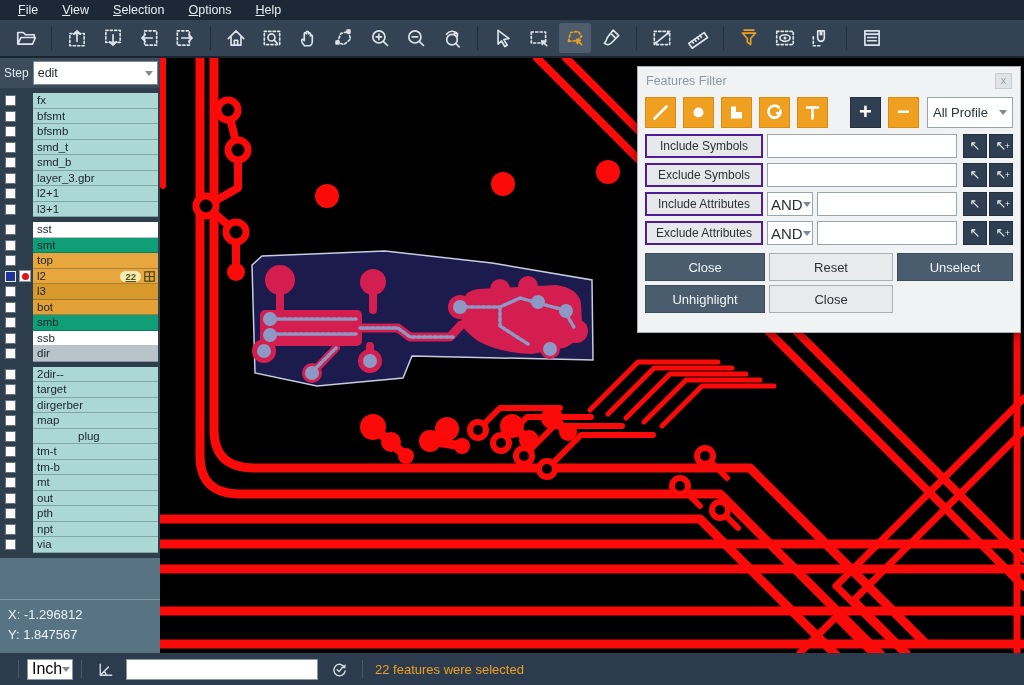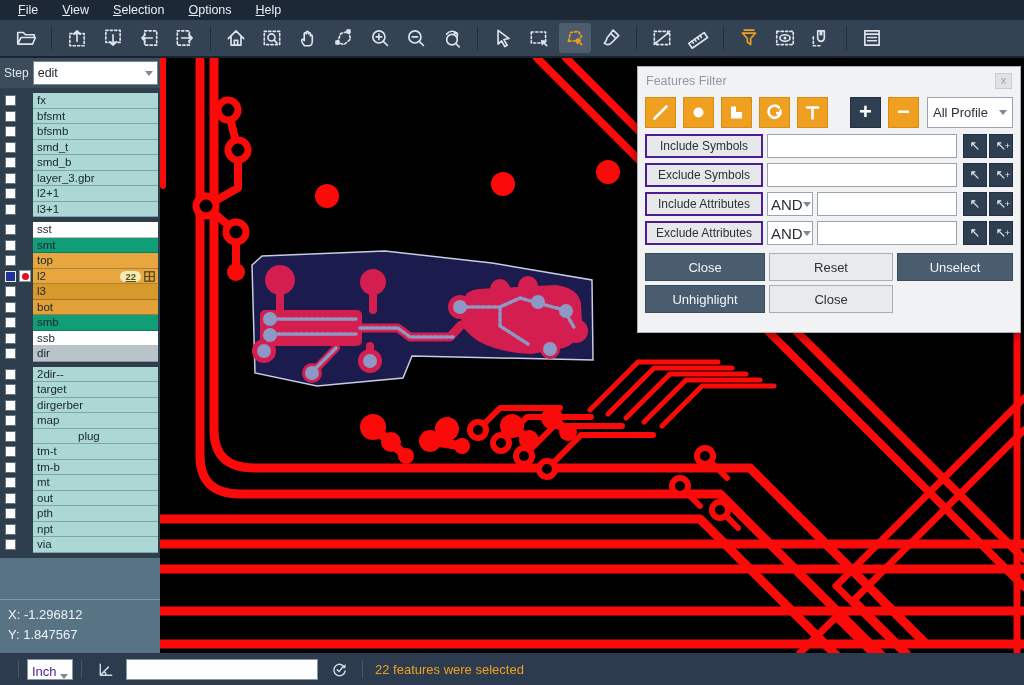--- a/index.html
+++ b/index.html
@@ -95,22 +95,22 @@
         position:relative;margin-left:2px;flex:none;padding:0;line-height:22px;text-align:center;}
   .fnav .plus{position:absolute;top:0px;right:2px;font-size:9px;}
   .factions{display:grid;grid-template-columns:120px 124px 1fr;gap:4px;padding:3px 7px 0;}
   .abtn{height:28px;font-size:13px;font-family:inherit;border:1px solid #3c4c5b;background:#4a5d6e;color:#f2f5f8;}
   .abtn.light{background:#e9eaeb;border:1px solid #a6aeb6;color:#2b3138;}
 
   
   .statusbar{position:absolute;left:0;right:0;bottom:0;height:32px;background:var(--statusbar-bg,#2c3b4d);
              display:flex;align-items:center;padding-left:10px;}
   .ssep{width:1px;height:18px;background:#47586c;margin:0 8px;}
-  .unit-select{width:46px;height:21px;background:#fff;border:1px solid #8a97a3;display:flex;align-items:flex-end;
-               padding:0 4px;font-size:13px;color:#4c1d95;}
+  .unit-select{width:46px;height:21px;background:#fff;border:1px solid #8a97a3;display:flex;align-items:center;
+               padding:0 4px;font-size:16px;color:#000000;}
   .unit-select .grow{flex:1;}
   .sicon{width:22px;height:22px;display:flex;align-items:center;justify-content:center;margin:0 4px;}
   .sicon svg{width:19px;height:19px;stroke:#cfd9e2;stroke-width:1.5;fill:none;stroke-linecap:round;stroke-linejoin:round;}
   .cmd-input{width:192px;height:21px;background:#fff;border:1px solid #8a97a3;margin:0 6px;font-size:12px;padding:0 4px;}
   .status-msg{color:var(--accent-orange,#efa020);font-size:13px;margin-left:4px;}
 </style>
 </head>
 <body>
 
 <div class="app">

